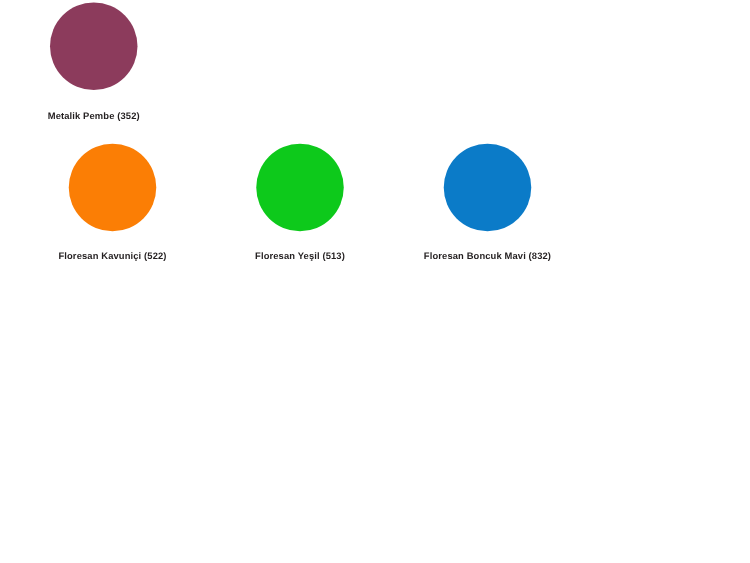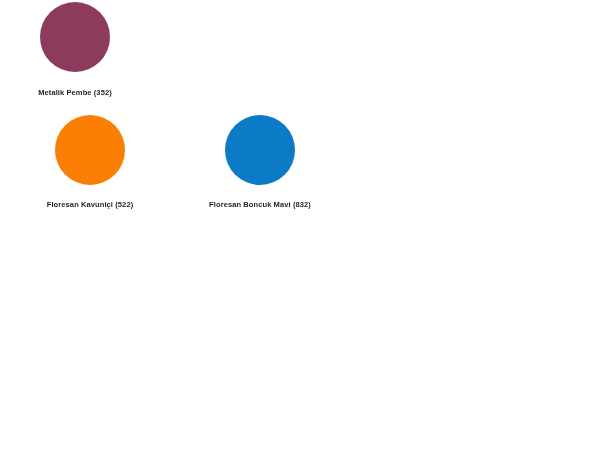--- a/index.html
+++ b/index.html
@@ -27,21 +27,20 @@
     left: 0;
     top: 0;
     width: 600px;
     display: flex;
     flex-wrap: wrap;
   }
 
   .swatch-row {
     display: flex;
     width: 600px;
-    gap: 20px;
   }
 
   .swatch-row-1 { height: 110px; }
   .swatch-row-2 { height: 110px; padding-left: 15px; }
 
   .swatch-cell {
     width: 150px;
     position: relative;
     box-sizing: border-box;
   }
@@ -127,20 +126,26 @@
 
     <div class="swatch-row swatch-row-2">
 
       <div class="swatch-cell">
         <div class="swatch-disc-wrap">
           <span class="swatch-disc" style="background-color: rgb(251, 126, 5);"></span>
         </div>
         <span class="swatch-label" style="color: rgb(35, 31, 32);">Floresan Kavuniçi (522)</span>
       </div>
 
+      <div class="swatch-cell">
+        <div class="swatch-disc-wrap">
+          <span class="swatch-disc" style="background-color: rgb(13, 201, 27);"></span>
+        </div>
+        <span class="swatch-label" style="color: rgb(35, 31, 32);">Floresan Yeşil (513)</span>
+      </div>
 
       <div class="swatch-cell">
         <div class="swatch-disc-wrap">
           <span class="swatch-disc" style="background-color: rgb(11, 123, 200);"></span>
         </div>
         <span class="swatch-label" style="color: rgb(35, 31, 32);">Floresan Boncuk Mavi (832)</span>
       </div>
 
 
     </div>

